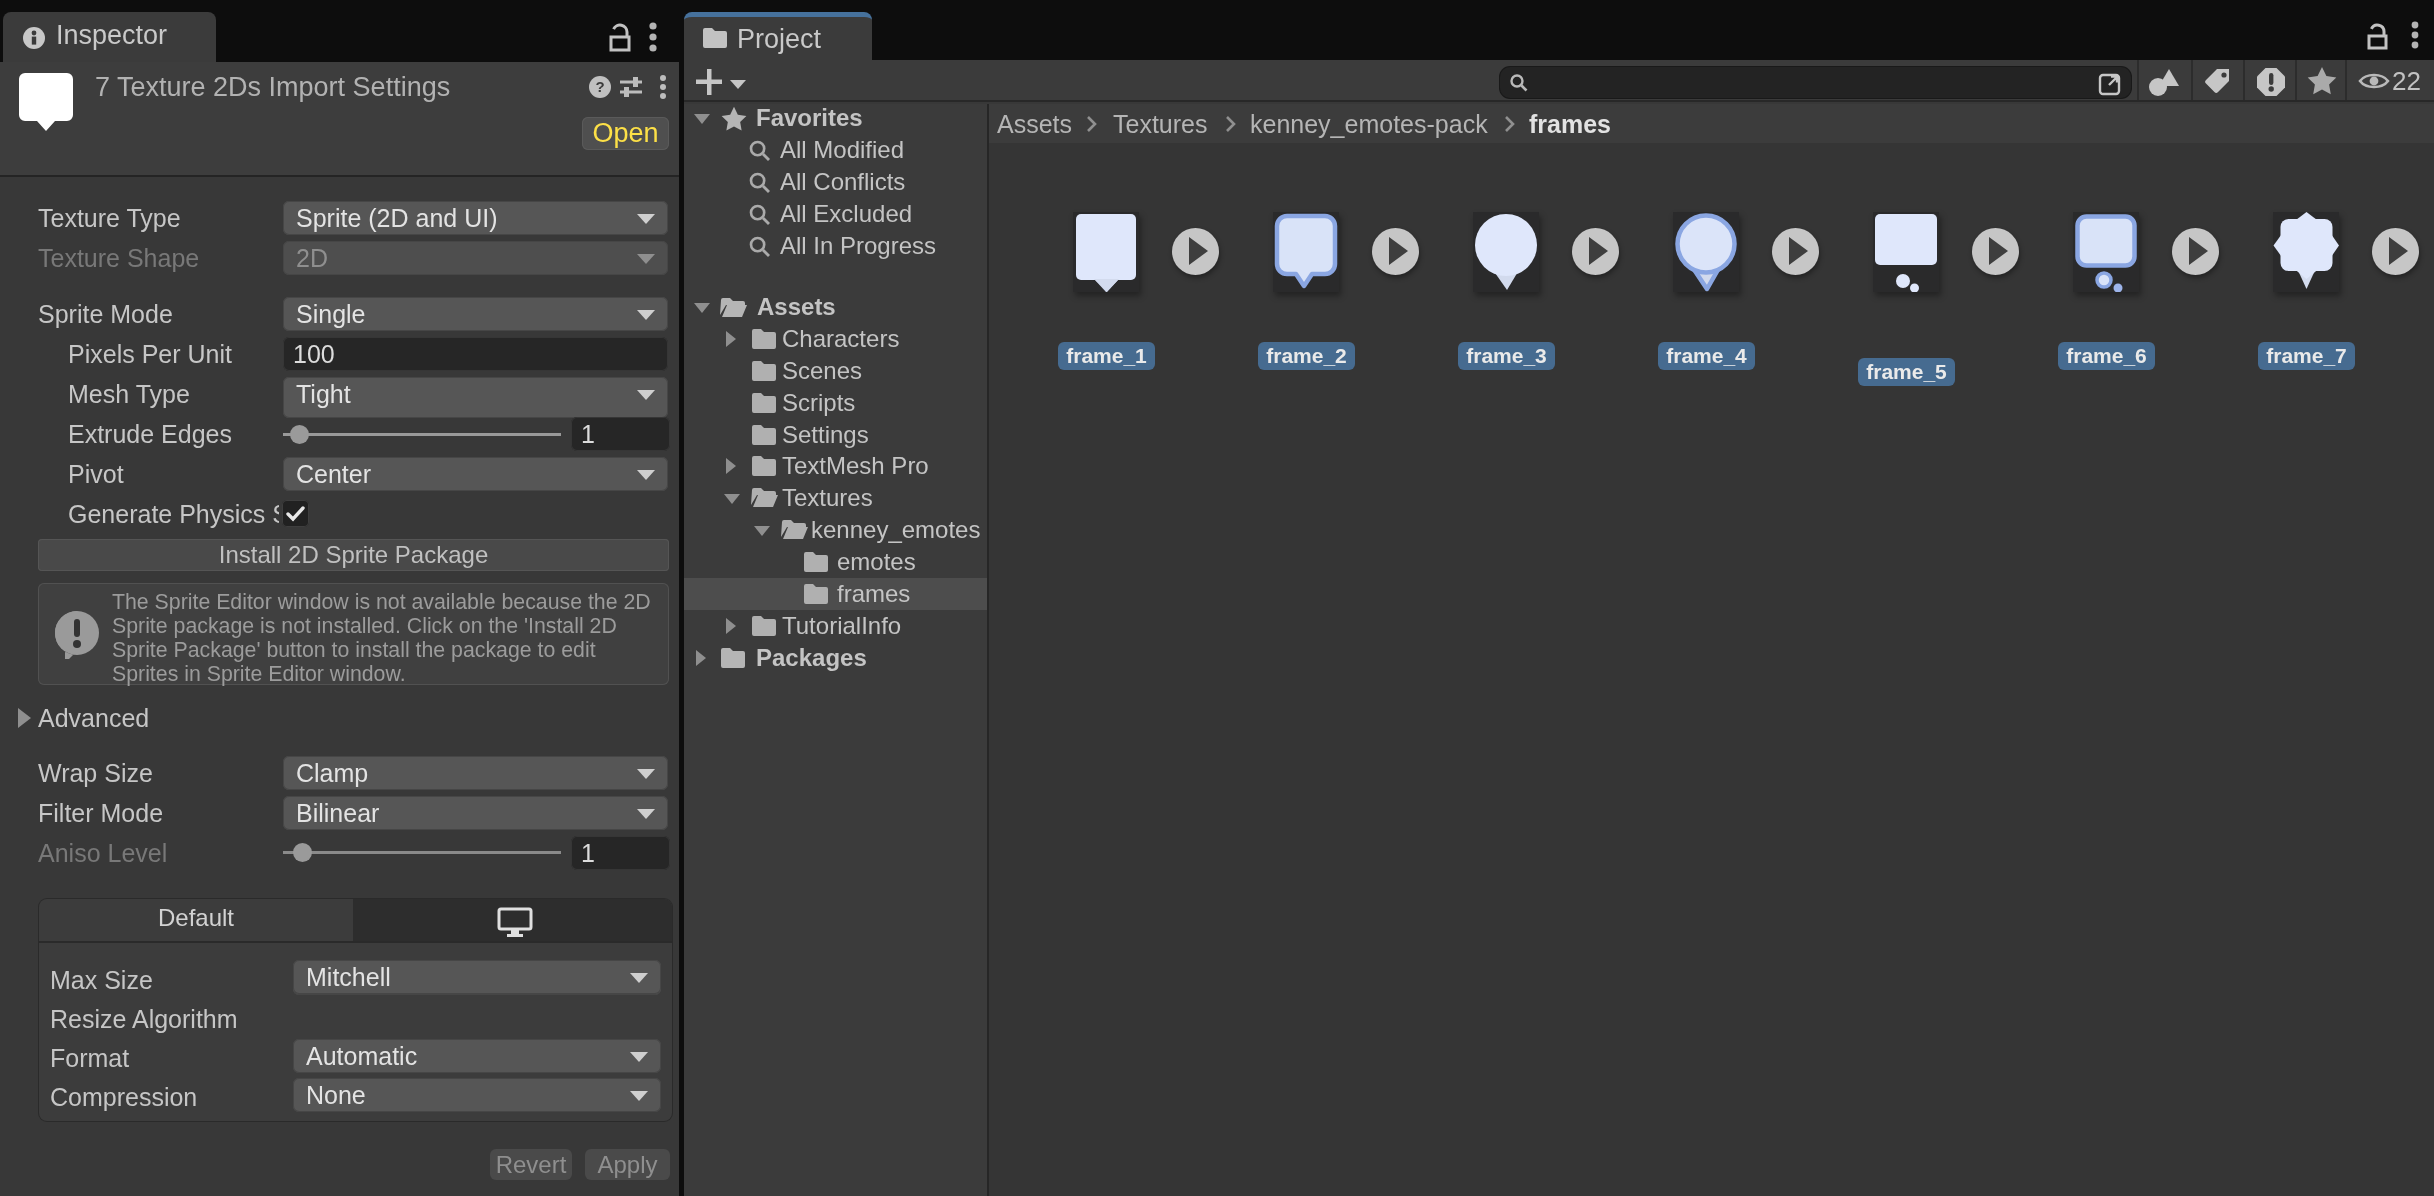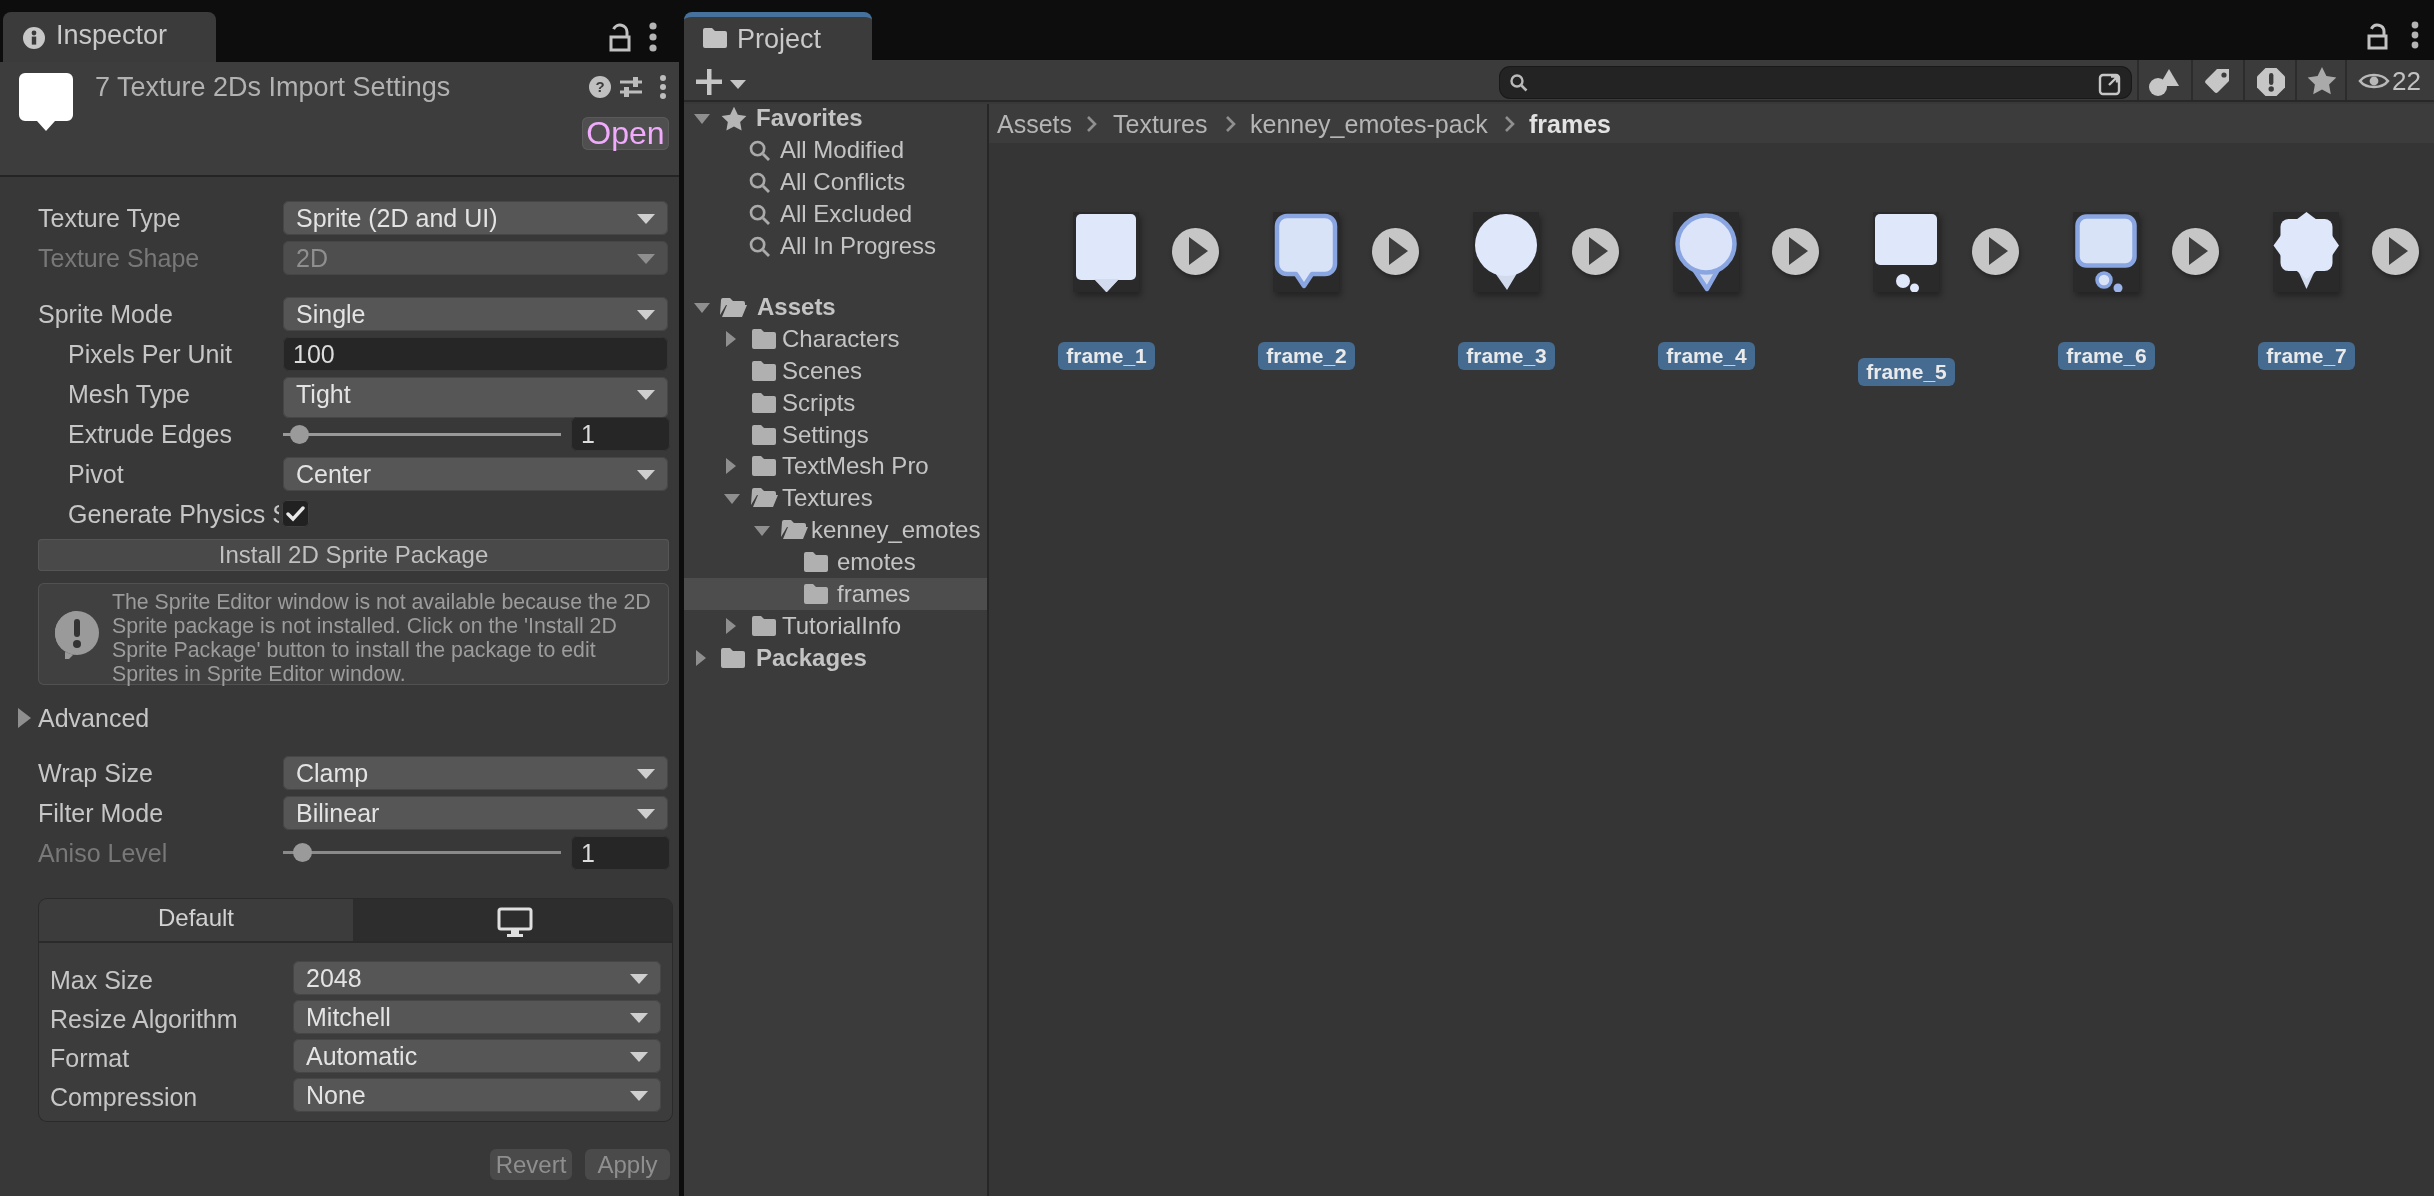--- a/index.html
+++ b/index.html
@@ -94,21 +94,21 @@
         <rect x="4" y="11" width="5" height="10" fill="#bdbdbd" stroke="none"></rect>
       </g>
     </svg>
     <svg class="abs" style="left:659px;top:12px" width="8" height="26" viewBox="0 0 8 26">
       <circle cx="4" cy="4" r="3" fill="#bdbdbd"></circle>
           <circle cx="4" cy="13" r="3" fill="#bdbdbd"></circle>
           <circle cx="4" cy="22" r="3" fill="#bdbdbd"></circle>
     </svg>
 
     <div class="abs" style="left:582px;top:55px;width:87px;height:33px;background:#4f4f4f;border-radius:6px;
-      color:#f0abfc;font-size:32px;line-height:33px;text-align:center;box-shadow:0 0 0 1px #5a5a5a inset">Open</div>
+      color:#fde047;font-size:27px;line-height:33px;text-align:center;box-shadow:0 0 0 1px #5a5a5a inset">Open</div>
   </div>
 
   <span class="lbl" style="left:38px;top:198px">Texture Type</span>
   <div class="drop" style="left:283px;top:201px;width:385px;height:34px">Sprite (2D and UI)<span class="arw"></span></div>
 
   <span class="lbl dim" style="left:38px;top:238px">Texture Shape</span>
   <div class="drop dim" style="left:283px;top:241px;width:385px;height:34px">2D<span class="arw"></span></div>
 
   <span class="lbl" style="left:38px;top:294px">Sprite Mode</span>
   <div class="drop" style="left:283px;top:297px;width:385px;height:34px">Single<span class="arw"></span></div>
@@ -172,21 +172,21 @@
     <span class="abs" style="left:0;top:5px;width:314px;text-align:center;color:#d2d2d2;font-size:24px">Default</span>
     <svg class="abs" style="left:456px;top:8px" width="40" height="30" viewBox="0 0 40 30">
       <rect x="4" y="2" width="32" height="20" rx="2" fill="none" stroke="#e0e0e0" stroke-width="3"></rect>
       <rect x="16" y="23" width="8" height="4" fill="#e0e0e0"></rect>
       <rect x="12" y="27" width="16" height="3" fill="#e0e0e0"></rect>
     </svg>
   </div>
   <span class="lbl" style="left:50px;top:960px">Max Size</span>
   <div class="drop" style="left:293px;top:961px;width:368px;height:34px">2048<span class="arw"></span></div>
   <span class="lbl" style="left:50px;top:999px">Resize Algorithm</span>
-  <div class="drop" style="left:293px;top:1000px;width:368px;height:34px">Mitchell<span class="arw"></span></div>
+  <div class="drop" style="left:293px;top:960px;width:368px;height:34px">Mitchell<span class="arw"></span></div>
   <span class="lbl" style="left:50px;top:1038px">Format</span>
   <div class="drop" style="left:293px;top:1039px;width:368px;height:34px">Automatic<span class="arw"></span></div>
   <span class="lbl" style="left:50px;top:1077px">Compression</span>
   <div class="drop" style="left:293px;top:1078px;width:368px;height:34px">None<span class="arw"></span></div>
 
   <div class="abs" style="left:490px;top:1149px;width:82px;height:31px;background:#4a4a4a;border-radius:6px;
     color:#8f8f8f;font-size:24px;line-height:31px;text-align:center">Revert</div>
   <div class="abs" style="left:585px;top:1149px;width:85px;height:31px;background:#4a4a4a;border-radius:6px;
     color:#8f8f8f;font-size:24px;line-height:31px;text-align:center">Apply</div>
 </div>

